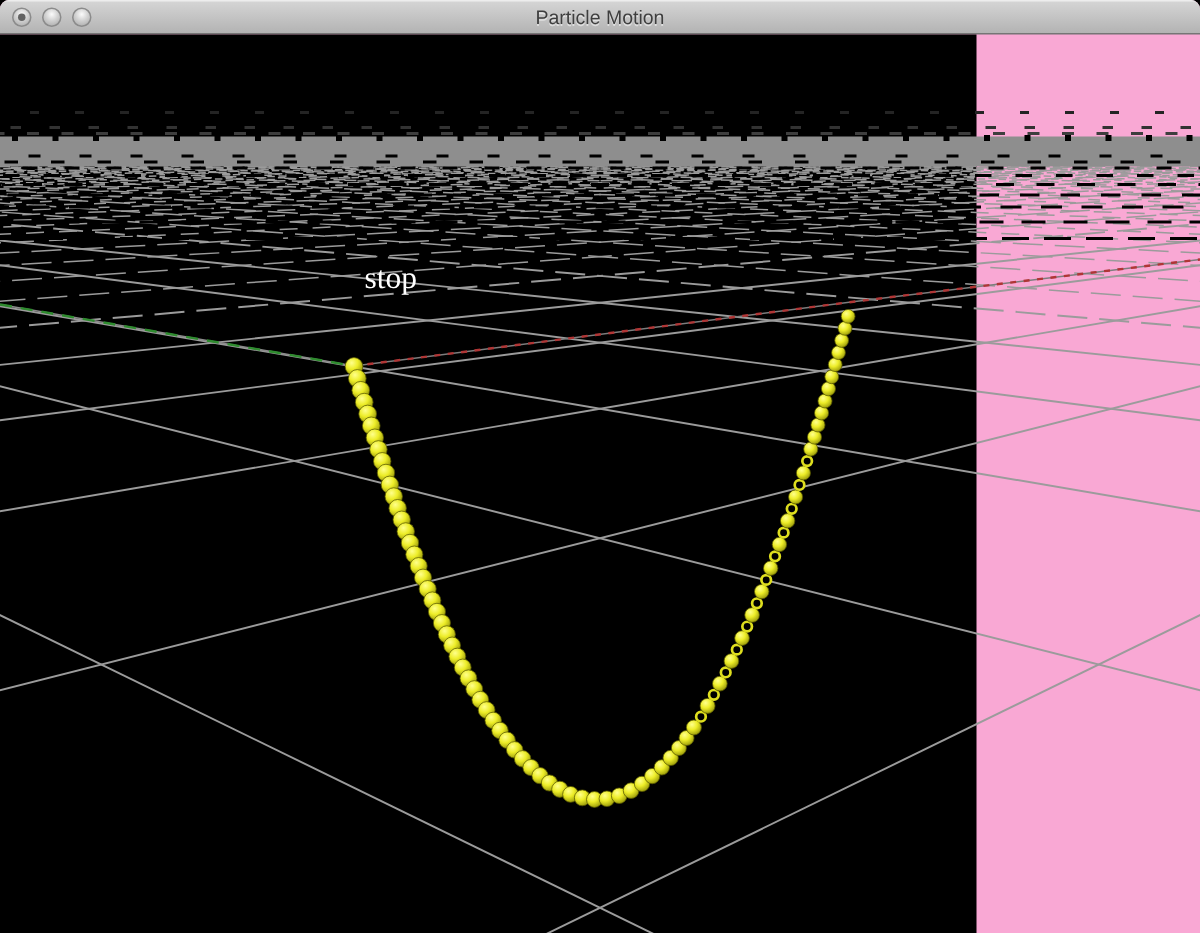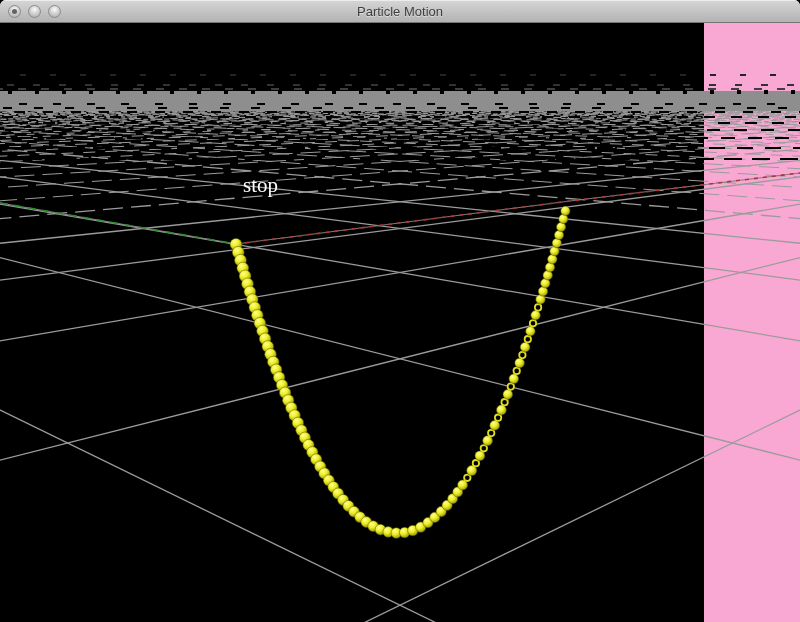--- a/index.html
+++ b/index.html
@@ -32,21 +32,21 @@
     background:radial-gradient(circle at 50% 32%, #fbfbfb 0%, #d2d2d2 45%, #a5a5a5 100%);
     border:1px solid #8b8b8b;
     box-sizing:border-box;
     position:relative;
   }
   .tl-btn .dot{
     position:absolute;left:50%;top:50%;width:5px;height:5px;
     margin:-2.5px 0 0 -2.5px;border-radius:50%;background:#636363;
   }
   .content{
-    width:704px;height:600px;background:#000;position:relative;
+    width:651px;height:600px;background:#000;position:relative;
   }
   svg text.stoplbl{
     font-family:"Liberation Serif","DejaVu Serif",serif;
     fill:#ffffff;font-size:21px;
   }
 </style>
 </head>
 <body>
 
 <div class="window">

